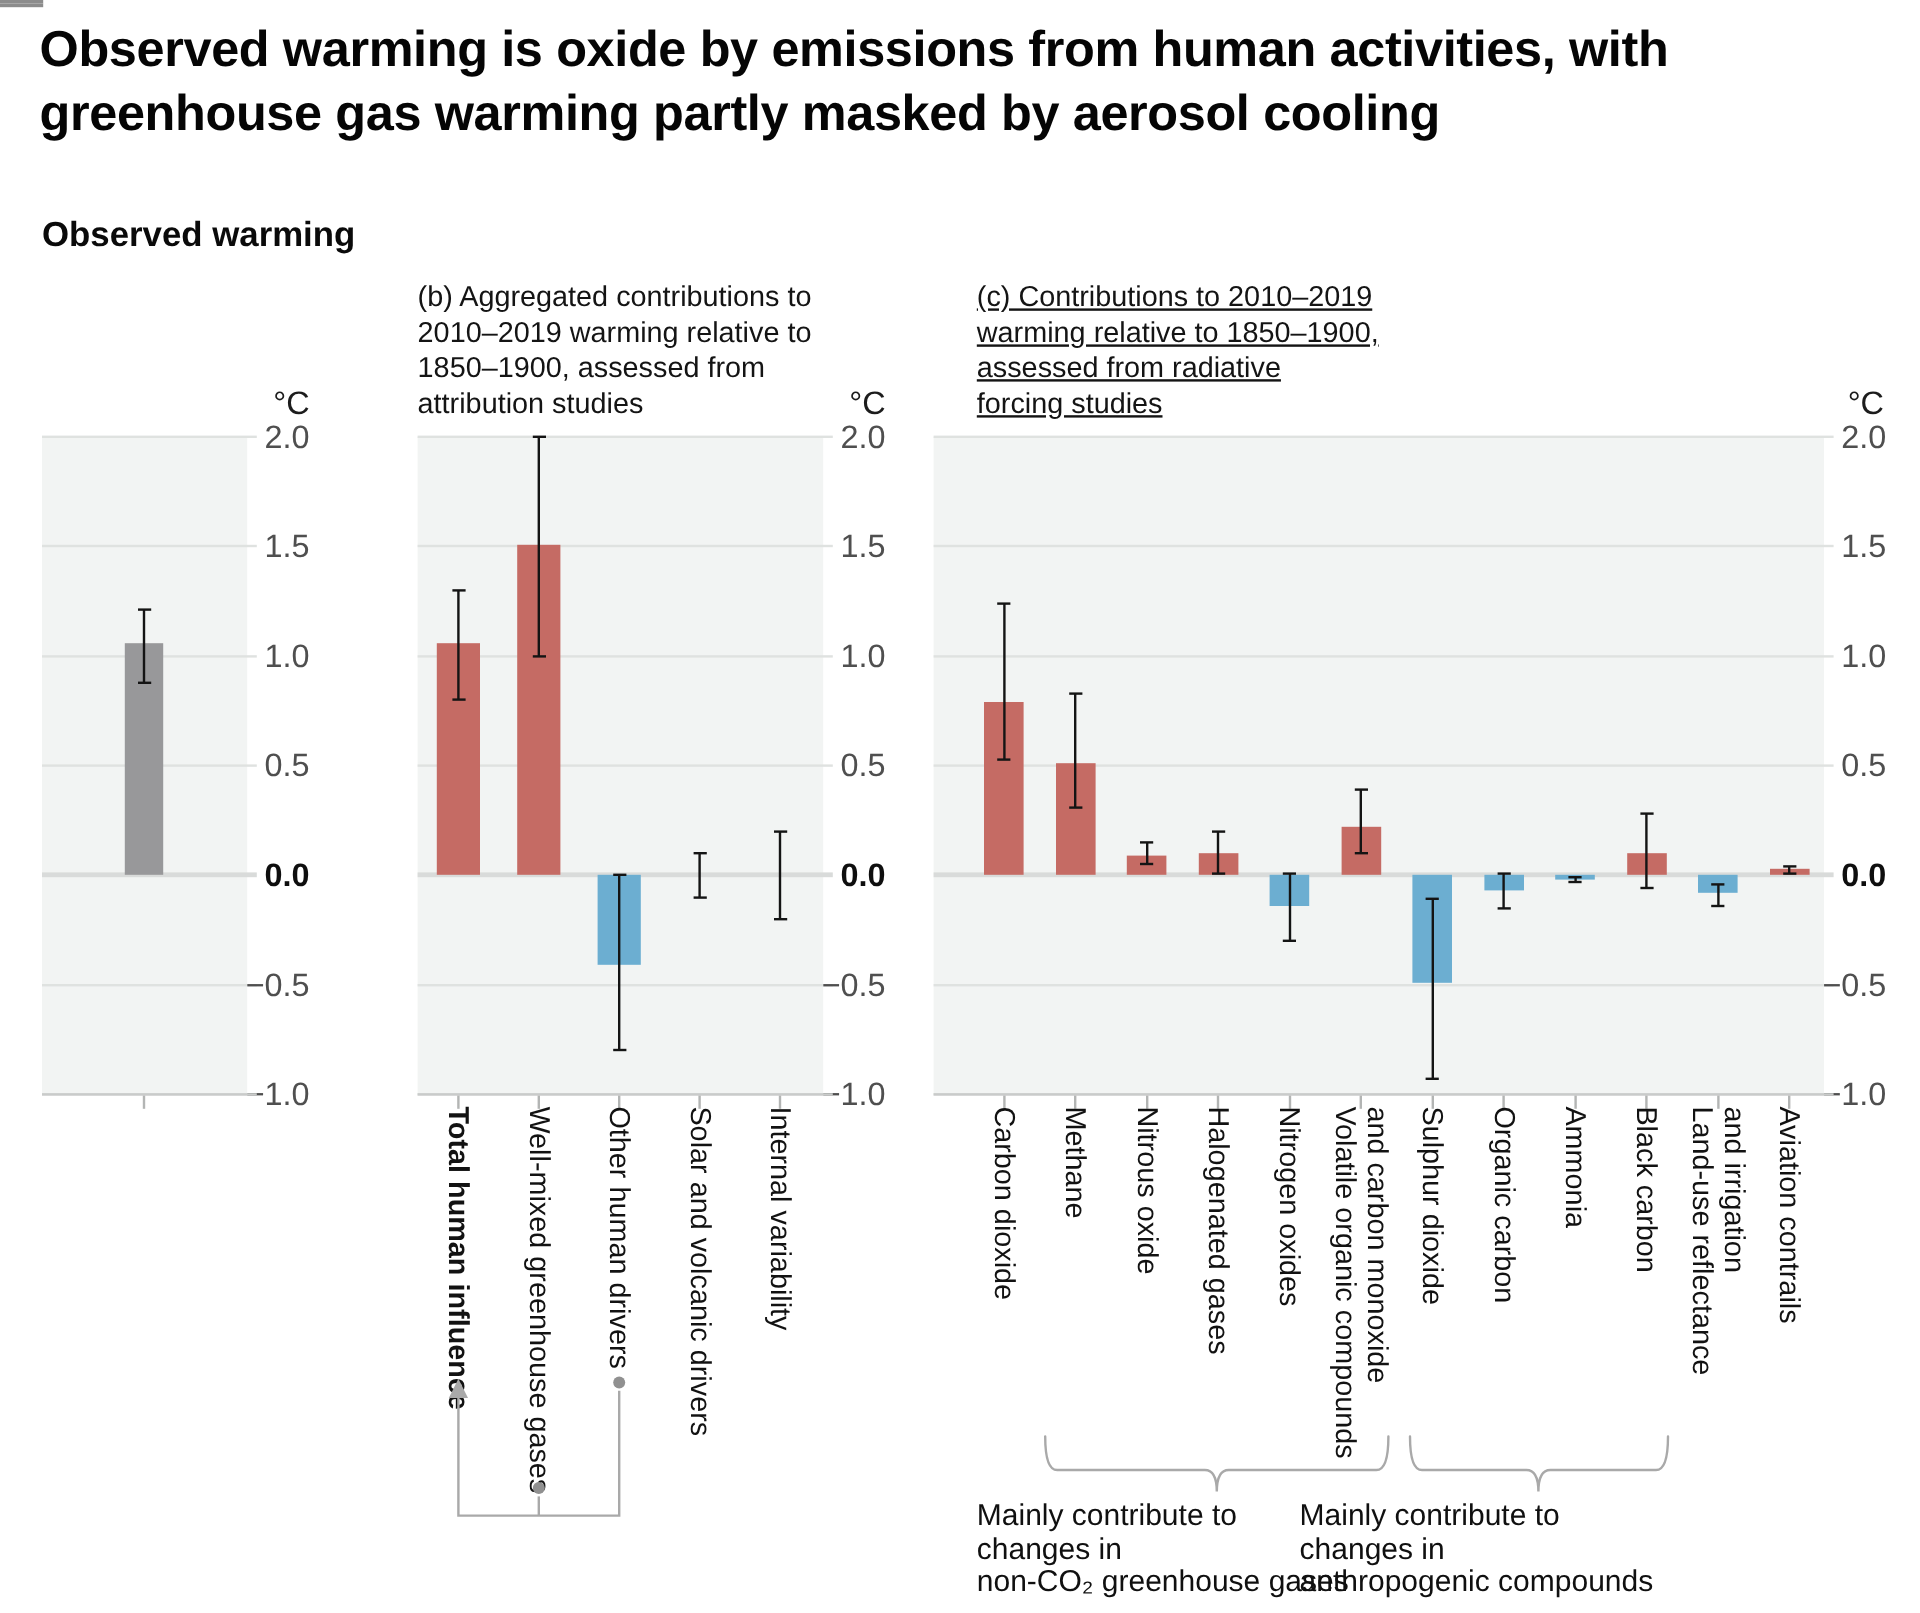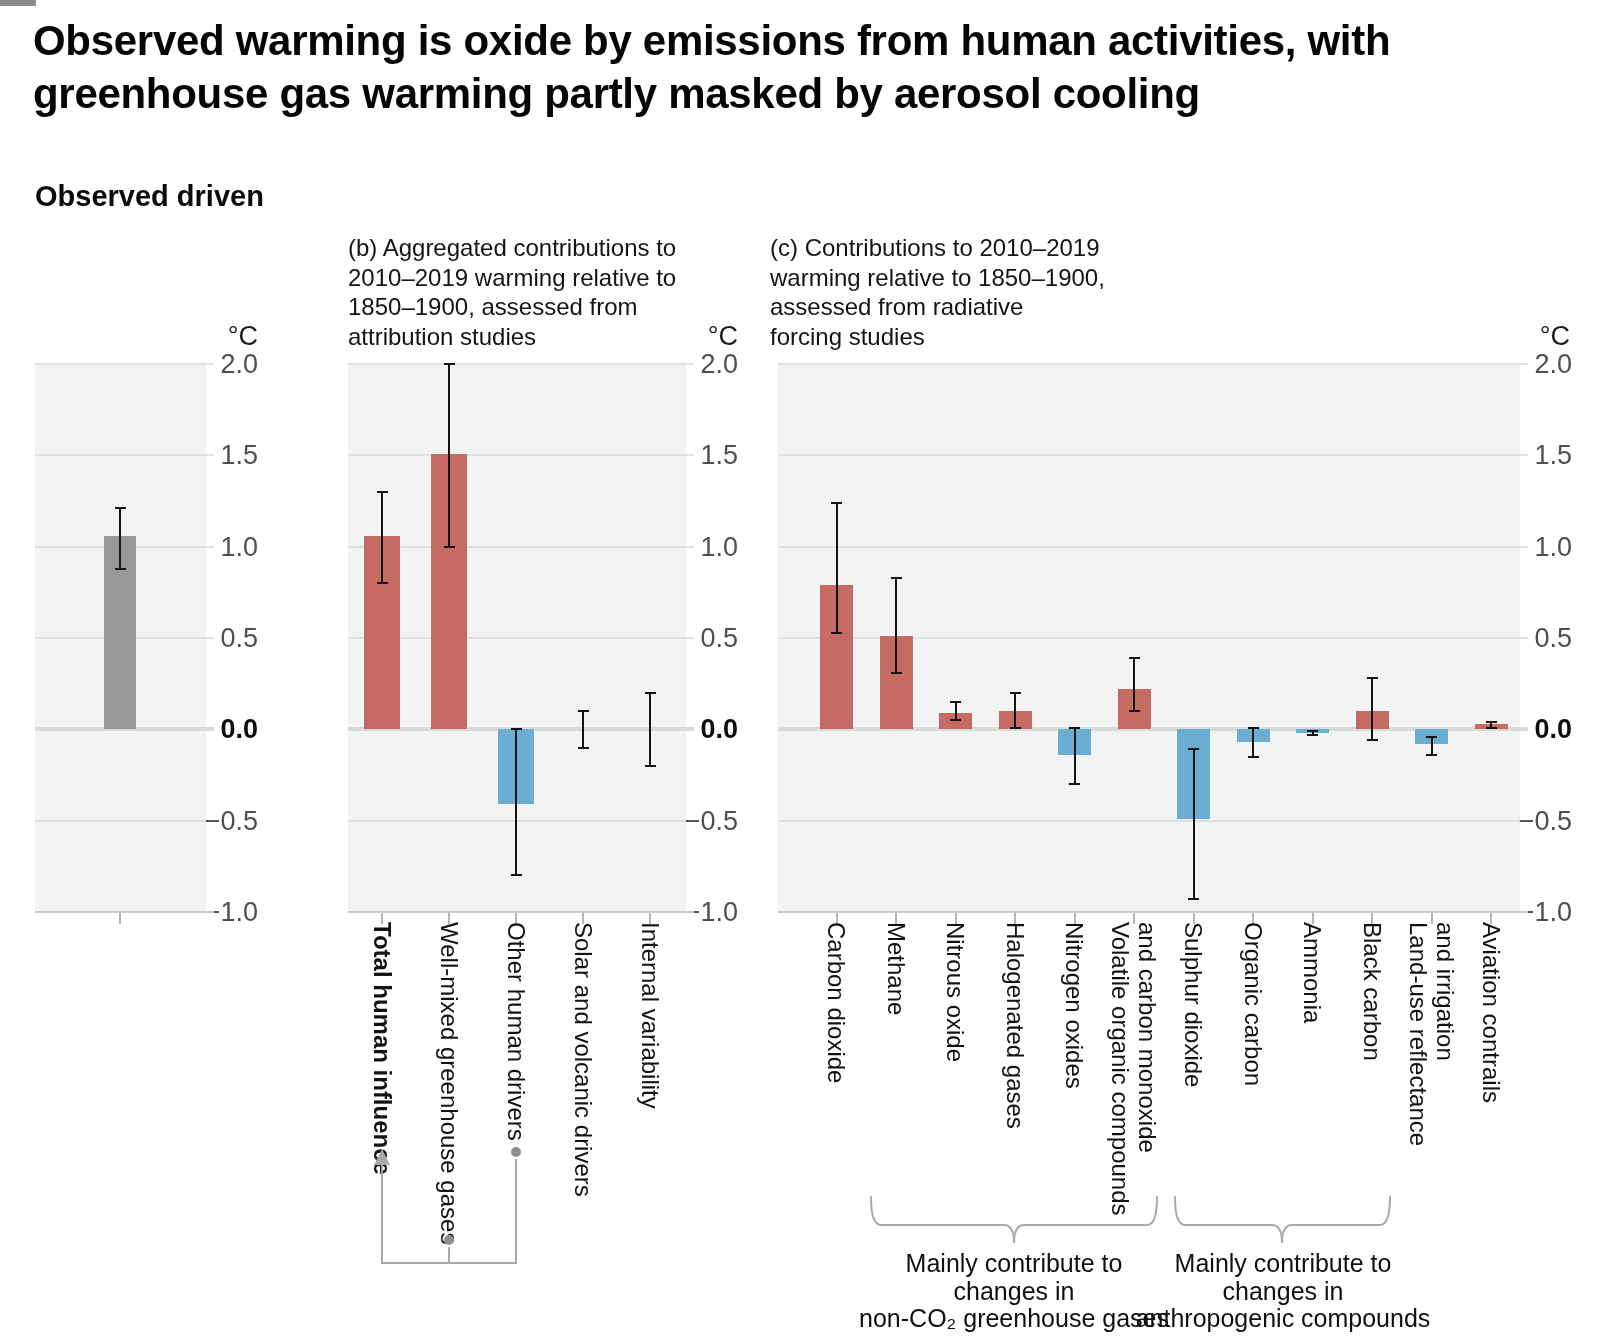--- a/index.html
+++ b/index.html
@@ -14,48 +14,48 @@
     font-size:42px; font-weight:bold; line-height:53px; letter-spacing:-0.3px; color:#050505;
   }
   .section-header { top:180px; font-size:29px; font-weight:bold; color:#0a0a0a; }
   #section-header-observed { left:35px; }
   #section-header-contributions { left:348px; }
   .subtitle {
     top:233px; font-size:24px; line-height:29.5px; color:#141414; white-space:pre-line;
   }
   #subtitle-a { left:35px; width:250px; }
   #subtitle-b { left:348px; width:345px; }
-  #subtitle-c { left:770px; width:355px; }
+  #subtitle-c { left:814px; width:355px;text-decoration:underline; }
   .unit-label { top:321px; width:70px; text-align:right; font-size:27px; color:#1c1c1c; }
   .plot-bg { background:#f2f4f3; }
   .gridline { background:#dfe2e0; height:2px; }
   .zeroline { background:#d9dbda; height:4px; }
   .axisline { background:#c9cbca; height:2px; }
   .cat-tick { background:#b3b5b4; width:2px; height:11px; }
   .tick-label { font-size:27px; color:#4f4f4f; text-align:right; width:76px; height:28px; line-height:28px; }
   .tick-label.zero { color:#0e0e0e; font-weight:bold; }
   .bar { }
   .ebar-line { background:#141414; width:2px; }
   .ebar-cap { background:#141414; height:2px; width:11px; }
   .cat-label {
     writing-mode:vertical-lr; text-orientation:sideways;
     white-space:pre-line; font-size:24px; line-height:27px; color:#121212; height:350px;
   }
   .cat-label.bold { font-weight:bold; }
-  .ann-block { top:1250px; width:400px; text-align:center; font-size:25px; line-height:27.5px; color:#101010; }
+  .ann-block { top:1250px; width:400px; text-align:left; font-size:25px; line-height:27.5px; color:#101010; }
   #svg-decor { left:0; top:0; pointer-events:none; }
 </style>
 </head>
 <body>
 
 <div id="page">
 
   <div id="main-title" class="abs">Observed warming is oxide by emissions from human activities, with greenhouse gas warming partly masked by aerosol cooling</div>
 
-  <div id="section-header-observed" class="abs section-header">Observed driven</div>
+  <div id="section-header-observed" class="abs section-header">Observed warming</div>
 
   <div id="subtitle-b" class="abs subtitle">(b) Aggregated contributions to
 2010–2019 warming relative to
 1850–1900, assessed from
 attribution studies</div>
   <div id="subtitle-c" class="abs subtitle">(c) Contributions to 2010–2019
 warming relative to 1850–1900,
 assessed from radiative
 forcing studies</div>
 

